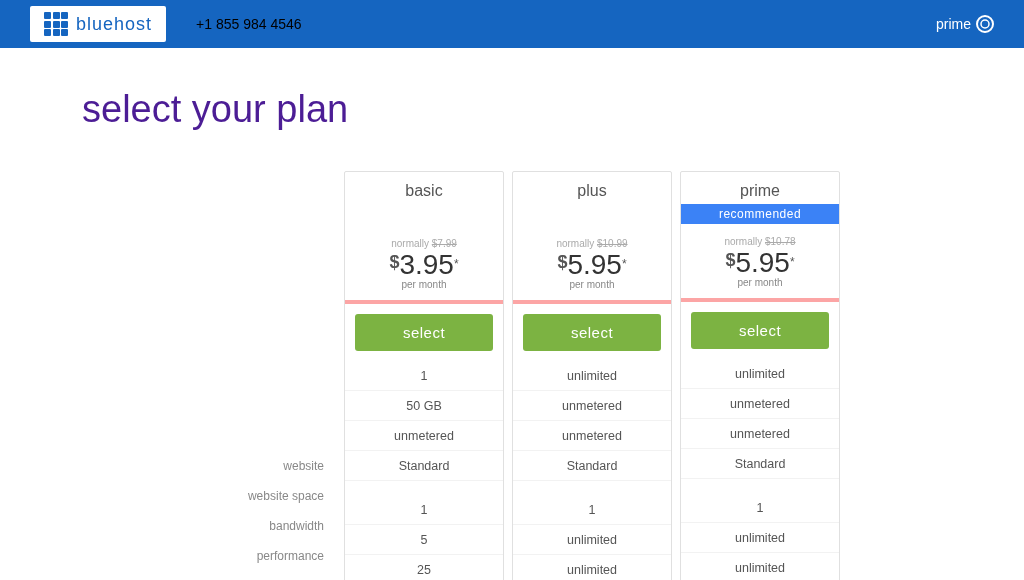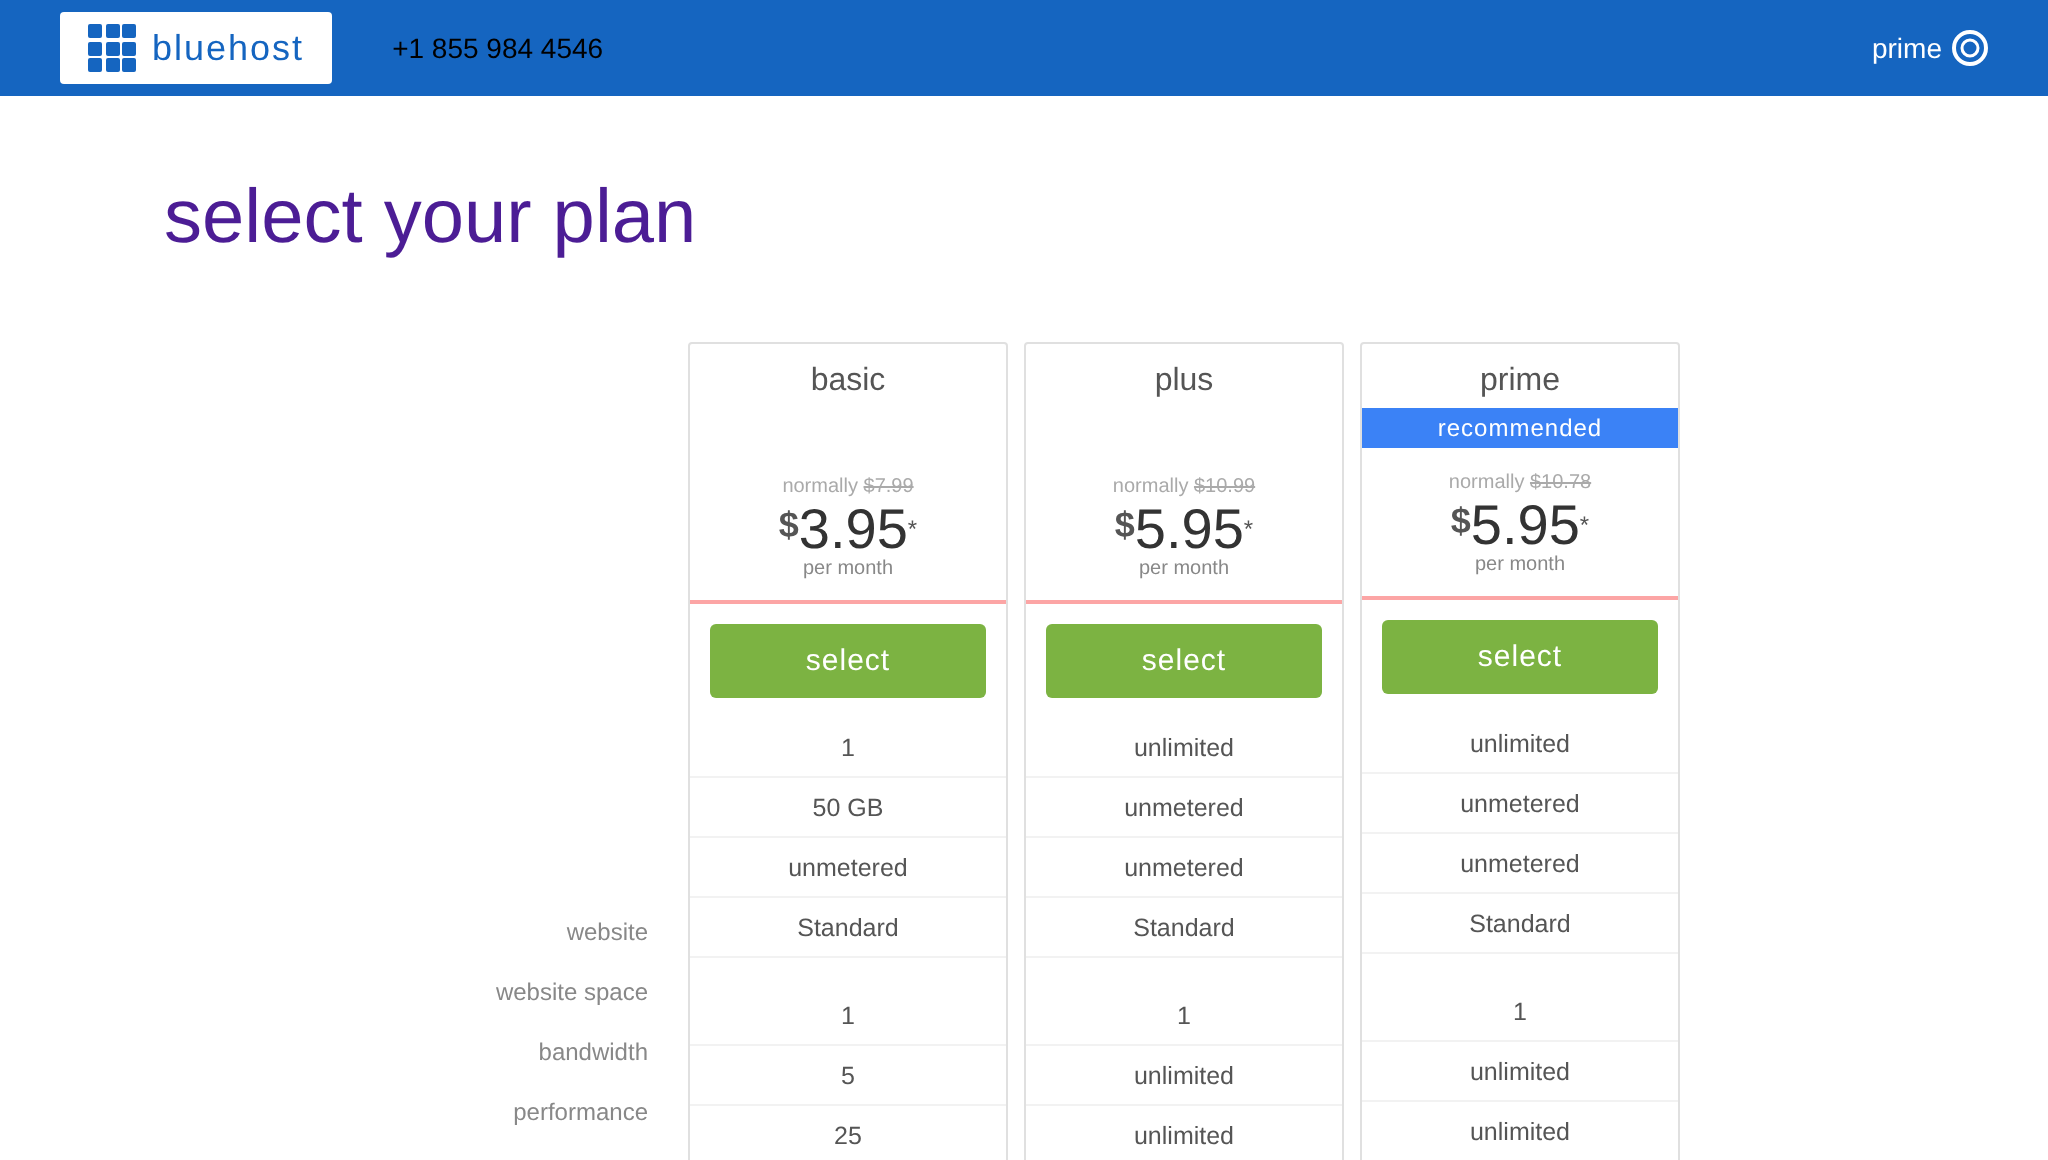--- a/index.html
+++ b/index.html
@@ -123,21 +123,21 @@
       text-align: center;
       font-size: 12px;
       padding: 3px 0;
       font-weight: 500;
       letter-spacing: 0.5px;
     }
 
     .price-box {
       text-align: center;
       padding: 12px 10px 10px;
-      border-bottom: 2px solid #fca5a5;
+      border-bottom: 4px solid #fca5a5;
     }
     .normally {
       font-size: 10px;
       color: #aaa;
     }
     .strikethrough {
       text-decoration: line-through;
       color: #aaa;
     }
     .price-dollar {

